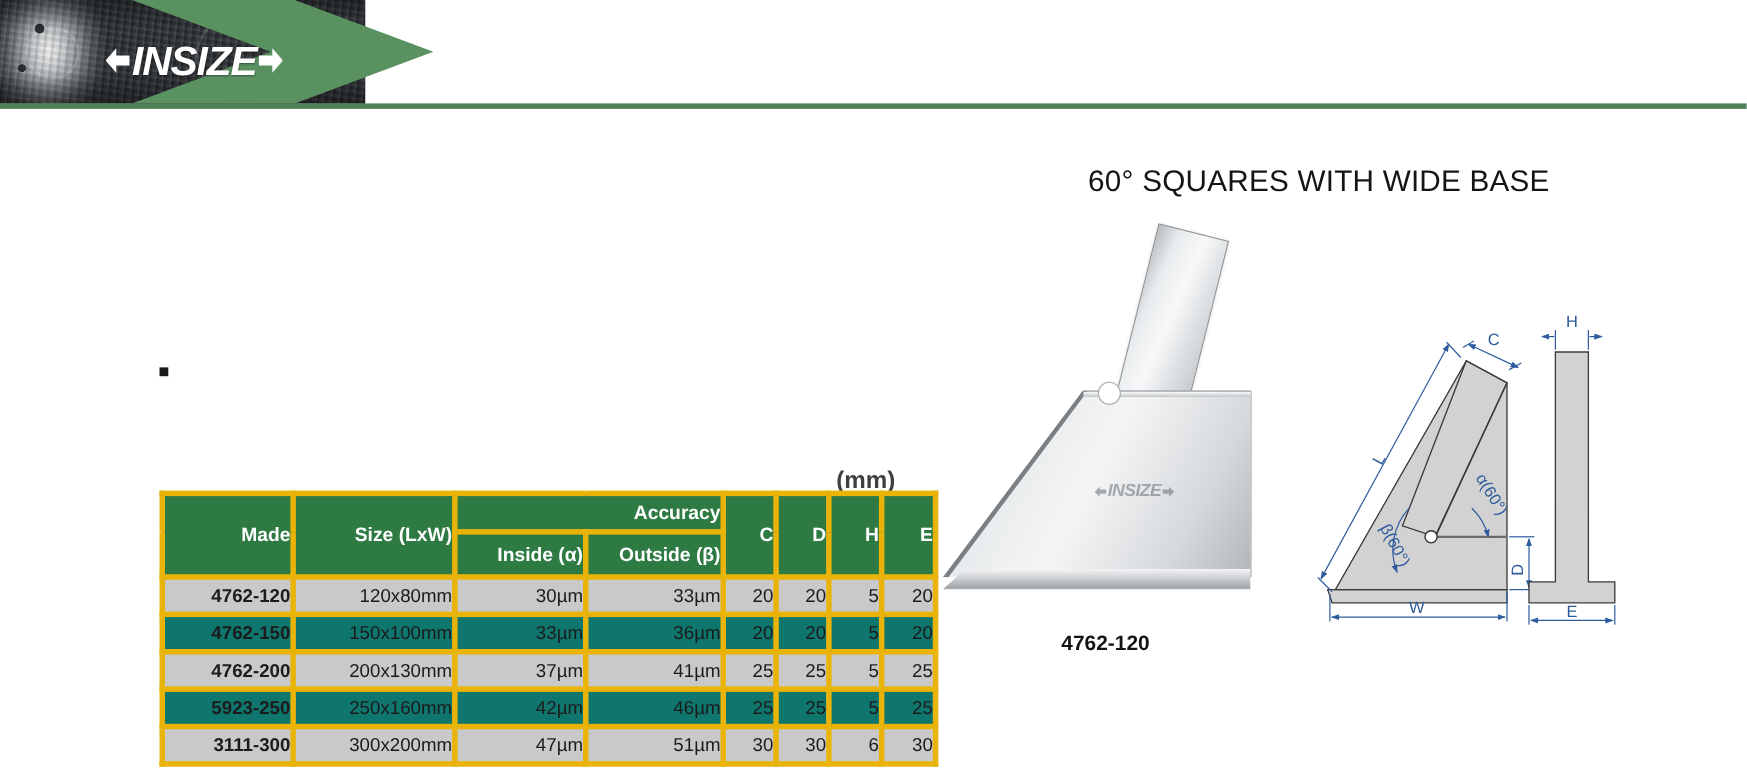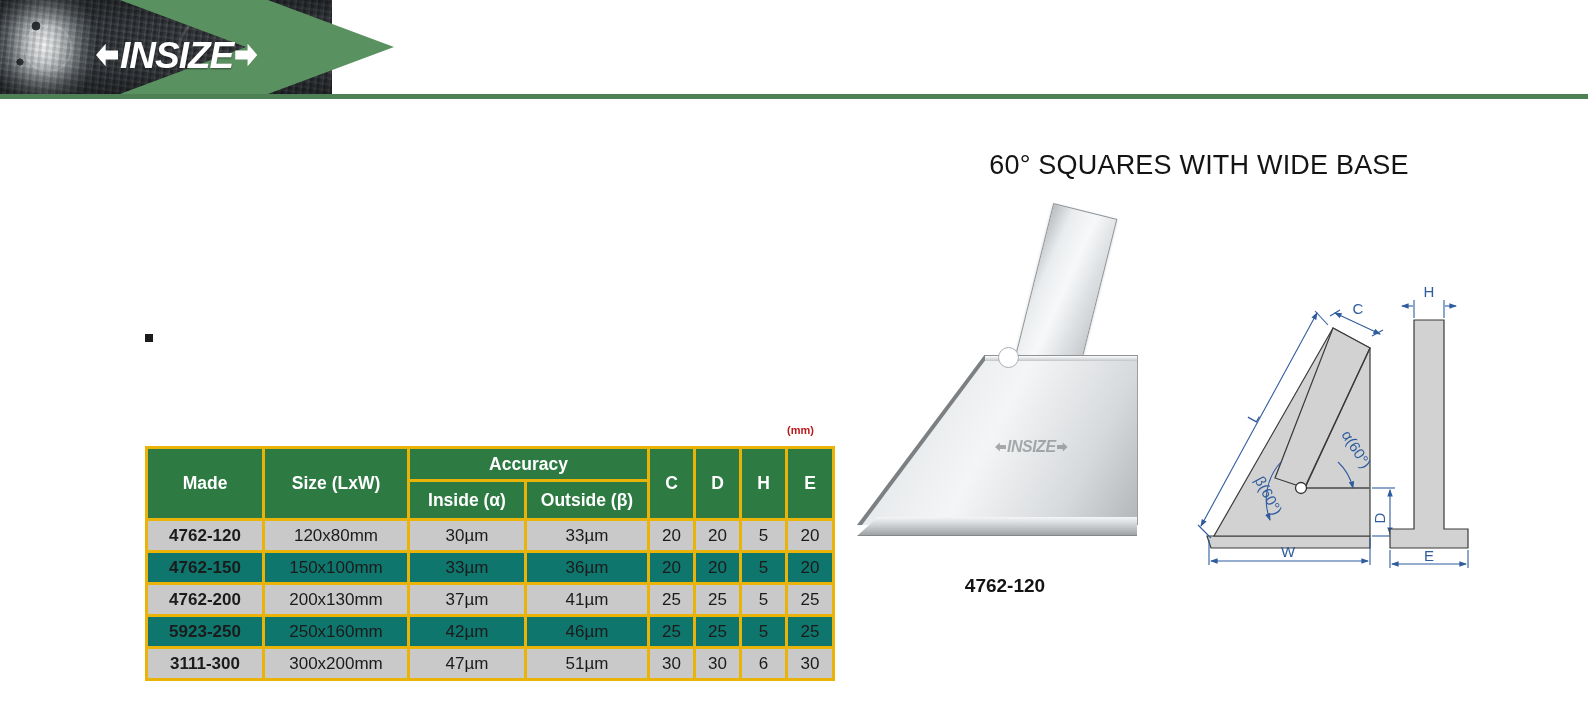--- a/index.html
+++ b/index.html
@@ -138,37 +138,37 @@
     flex: none;
     position: relative;
     top: -4px;
   }
 
   #mm-label {
     position: absolute;
     left: 145px; top: 424px;
     width: 669px;
     text-align: right;
-    font-size: 11px;
+    font-size: 22px;
     font-weight: bold;
-    color: #b91c1c;
+    color: #404040;
   }
 
   
   #spec-table {
     position: absolute;
     left: 145px; top: 446px;
     border-collapse: collapse;
     table-layout: fixed;
     font-size: 17px;
   }
   #spec-table th, #spec-table td {
-    border: 3px solid #eab308;
+    border: 5px solid #eab308;
     padding: 0;
-    text-align: center;
+    text-align: right;
     vertical-align: middle;
   }
   #spec-table thead th {
     background: #2d7a43;
     color: #ffffff;
     font-weight: bold;
     font-size: 17.5px;
   }
   .th-code  { width: 114px; height: 66px; }
   .th-size  { width: 142px; }

